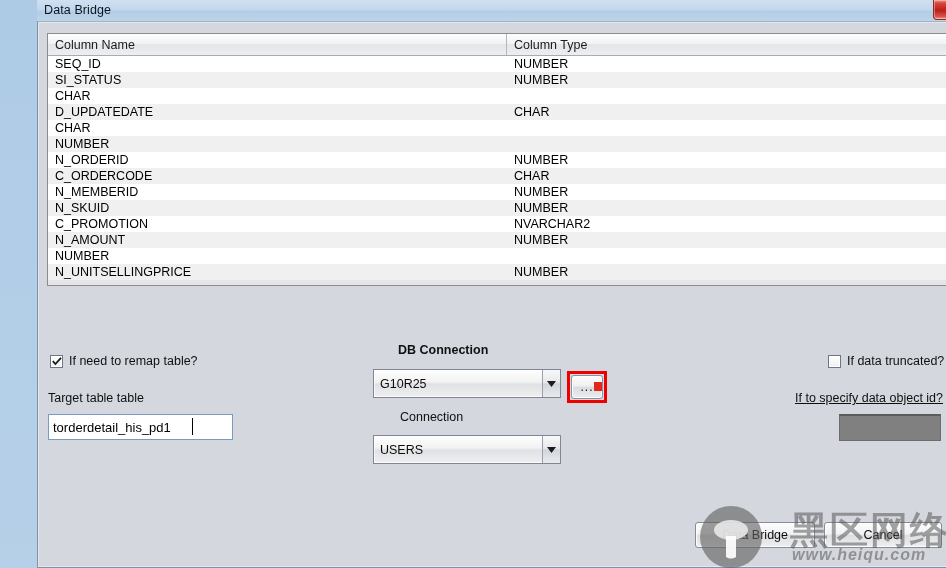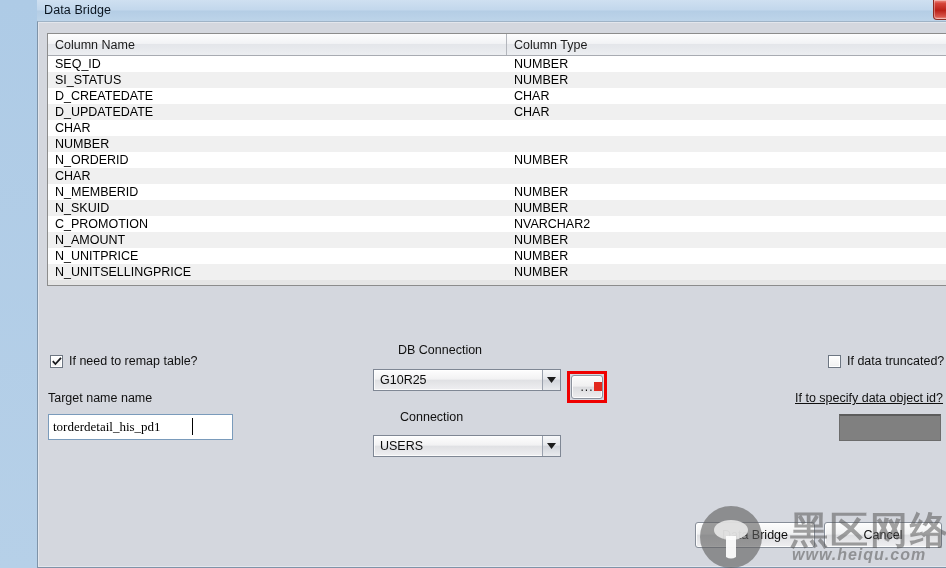--- a/index.html
+++ b/index.html
@@ -200,40 +200,40 @@
     flex: none;
   }
   .cbox svg { display: block; }
   .cb-label { font-size: 12.5px; color: #101010; }
 
   .textinput {
     position: absolute;
     background: #ffffff;
     border: 1px solid #7a9bbb;
     box-sizing: border-box;
-    font-family: Liberation Serif, serif;
+    font-family: Liberation Sans, sans-serif;
     font-size: 13px;
     color: #000;
     padding: 7px 4px;
     outline: none;
   }
   #target-table-input {
     left: 10px; top: 392px;
     width: 185px; height: 26px;
   }
   #caret {
     position: absolute;
     left: 154px; top: 396px;
     width: 1px; height: 17px;
     background: #000;
   }
 
   .combo {
     position: absolute;
-    height: 22px;
+    height: 29px;
     background: linear-gradient(180deg, #fefefe 0%, #f2f2f3 45%, #e0e1e4 52%, #efeff1 100%);
     border: 1px solid #7f8794;
     box-sizing: border-box;
     display: flex;
     align-items: center;
     cursor: pointer;
     box-shadow: inset 0 0 0 1px rgba(255,255,255,0.75);
   }
   .combo-value {
     flex: 1;
@@ -382,58 +382,57 @@
       <div id="table-rows-wrap">
           <div class="trow odd">
             <div class="td c1">SEQ_ID</div>
             <div class="td c2">NUMBER</div>
           </div>
           <div class="trow even">
             <div class="td c1">SI_STATUS</div>
             <div class="td c2">NUMBER</div>
           </div>
           <div class="trow odd">
-            <div class="td c1">D_CREATEDATE</div>
             <div class="td c2">CHAR</div>
           </div>
           <div class="trow even">
             <div class="td c1">D_UPDATEDATE</div>
             <div class="td c2">CHAR</div>
           </div>
           <div class="trow odd">
             <div class="td c2">CHAR</div>
           </div>
           <div class="trow even">
             <div class="td c2">NUMBER</div>
           </div>
           <div class="trow odd">
             <div class="td c1">N_ORDERID</div>
             <div class="td c2">NUMBER</div>
           </div>
           <div class="trow even">
+            <div class="td c1">C_ORDERCODE</div>
             <div class="td c2">CHAR</div>
           </div>
           <div class="trow odd">
             <div class="td c1">N_MEMBERID</div>
             <div class="td c2">NUMBER</div>
           </div>
           <div class="trow even">
             <div class="td c1">N_SKUID</div>
             <div class="td c2">NUMBER</div>
           </div>
           <div class="trow odd">
             <div class="td c1">C_PROMOTION</div>
             <div class="td c2">NVARCHAR2</div>
           </div>
           <div class="trow even">
             <div class="td c1">N_AMOUNT</div>
             <div class="td c2">NUMBER</div>
           </div>
           <div class="trow odd">
-            <div class="td c1">N_UNITPRICE</div>
             <div class="td c2">NUMBER</div>
           </div>
           <div class="trow even">
             <div class="td c1">N_UNITSELLINGPRICE</div>
             <div class="td c2">NUMBER</div>
           </div>
         </div>
 
       <div id="table-scrollbar">
         <div class="sb-arrow" id="sb-arrow-up">
@@ -457,26 +456,26 @@
 
     <div class="checkbox-row" style="left:12px; top:332px;">
       <span class="cbox" id="remap-cbox">
         <svg width="10" height="9" viewBox="0 0 10 9">
           <path d="M0.8 4.2 L3.4 7 L9 0.8" stroke="#16181c" stroke-width="1.8" fill="none"></path>
         </svg>
       </span>
       <span class="cb-label">If need to remap table?</span>
     </div>
 
-    <div class="label-static" style="left:10px; top:369px;">Target name name</div>
+    <div class="label-static" style="left:10px; top:369px;">Target table table</div>
 
     <input class="textinput" id="target-table-input" type="text" value="torderdetail_his_pd1" style="">
     <div id="caret"></div>
 
-    <div class="label-static" style="left:360px; top:321px;">DB Connection</div>
+    <div class="label-static" style="left:360px; top:321px;font-weight:bold;">DB Connection</div>
 
     <div class="combo" id="db-connection-combo">
       <span class="combo-value">G10R25</span>
       <span class="combo-arrow">
         <svg width="9" height="6" viewBox="0 0 9 6">
             <polygon points="0,0 9,0 4.5,6" fill="#1c1c1c"></polygon>
           </svg>
       </span>
     </div>
 

